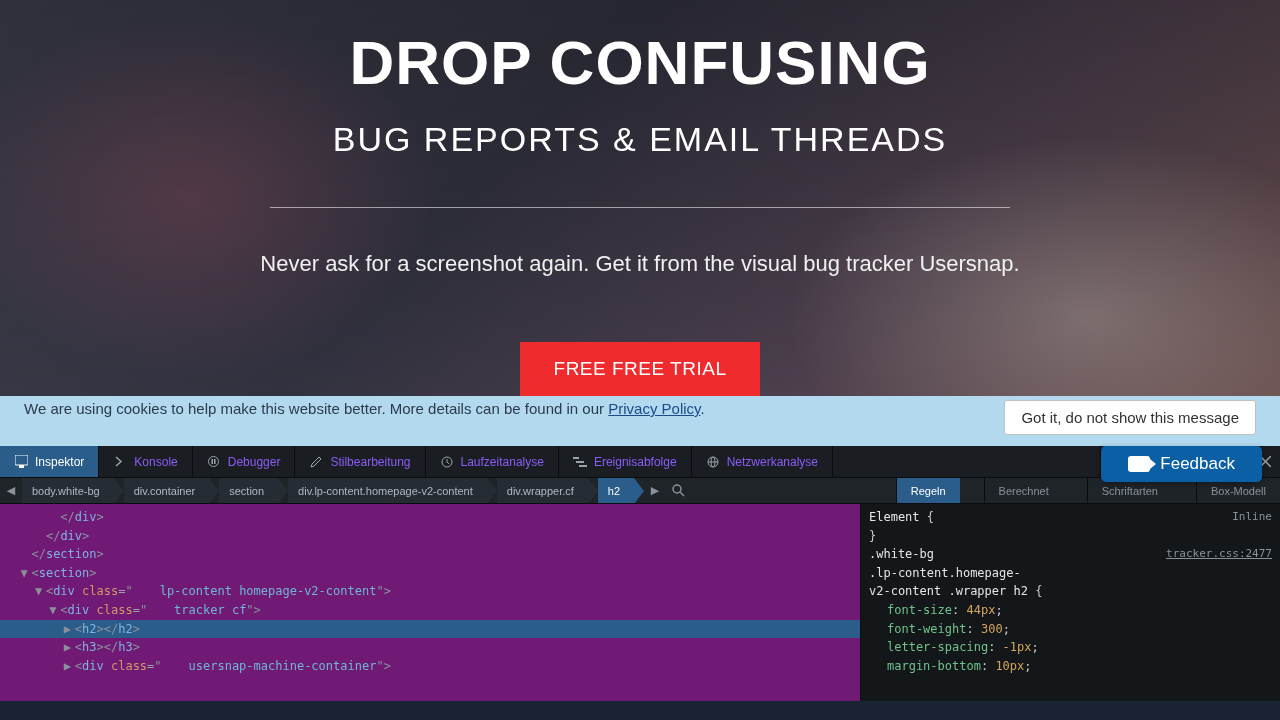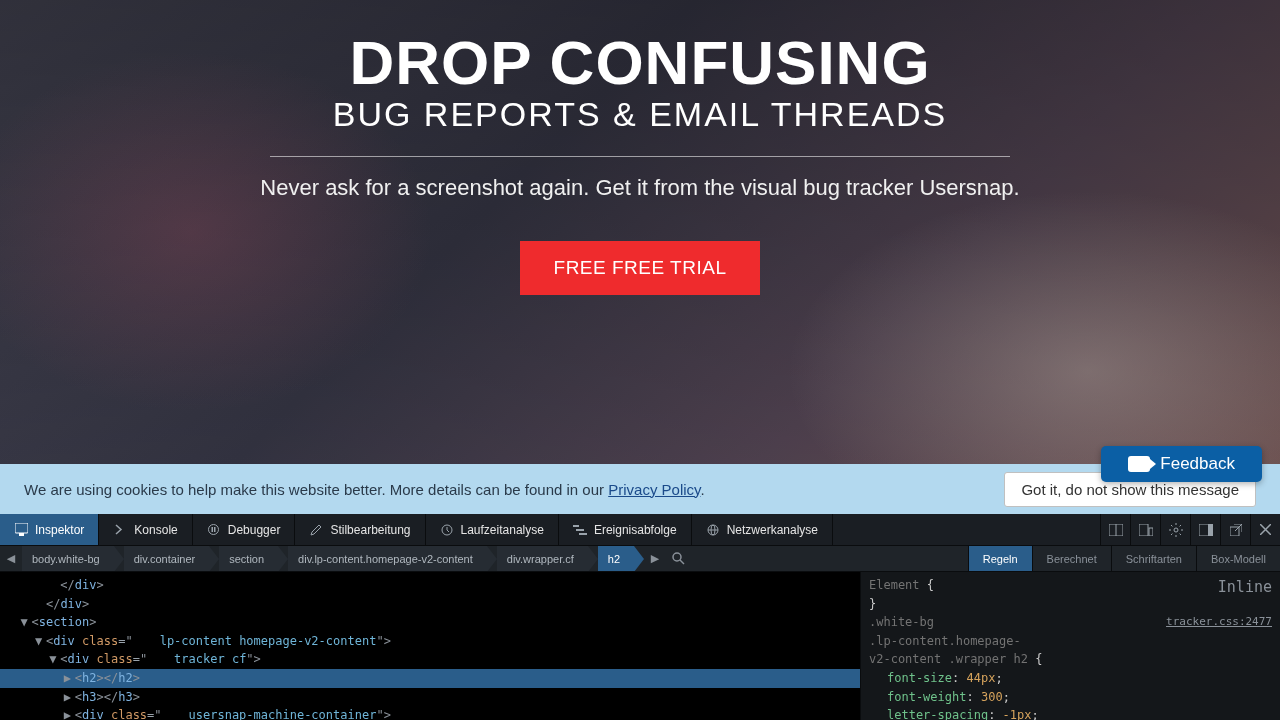--- a/index.html
+++ b/index.html
@@ -1,26 +1,26 @@
 <!DOCTYPE html>
 <html><head>
 <meta charset="utf-8">
 <style>
 * { margin: 0; padding: 0; box-sizing: border-box; }
 body { font-family: -apple-system, BlinkMacSystemFont, "Segoe UI", Helvetica, Arial, sans-serif; width: 1280px; height: 720px; overflow: hidden; background: #1a2332; }
 
 
 .hero {
-  height: 464px;
+  height: 396px;
   background: linear-gradient(135deg, #4a4a5a 0%, #3a3a4a 40%, #5a4a5a 70%, #7a5a5a 100%);
   position: relative;
   display: flex;
   flex-direction: column;
   align-items: center;
-  justify-content: flex-start;
+  justify-content: space-between;
   color: #fff;
   text-align: center;
   padding-top: 30px;
 }
 .hero::before {
   content: "";
   position: absolute;
   inset: 0;
   background:
     radial-gradient(ellipse 400px 300px at 15% 50%, rgba(180,80,100,0.25), transparent 60%),
@@ -61,22 +61,22 @@
   font-weight: 500;
   letter-spacing: 0.5px;
   cursor: pointer;
 }
 
 
 .cookie-bar {
   height: 50px;
   background: #b3d9ef;
   display: flex;
-  align-items: center;
-  padding: 16px 24px;
+  align-items: flex-start;
+  padding: 4px 24px;
   gap: 20px;
   font-size: 15px;
   color: #2a3a4a;
 }
 .cookie-bar .msg { flex: 0 0 auto; }
 .cookie-bar .msg a { color: #1a4a8a; text-decoration: underline; cursor: pointer; }
 .cookie-bar .spacer { flex: 1; }
 .cookie-bar .gotit {
   background: #fff;
   border: 1px solid #c0c0c0;
@@ -135,21 +135,21 @@
   background: #1a1e23;
   display: flex;
   align-items: stretch;
   border-bottom: 1px solid #0a0c0e;
 }
 .devtools-tabs .tab {
   display: flex;
   align-items: center;
   gap: 7px;
   padding: 0 14px;
-  color: #e5e5e5;
+  color: #8b5cf6;
   cursor: pointer;
   border-right: 1px solid #0a0c0e;
   font-size: 12px;
 }
 .devtools-tabs .tab.active {
   background: #2a5d8a;
   color: #fff;
 }
 .devtools-tabs .tab .ticon {
   width: 14px; height: 14px;
@@ -220,20 +220,21 @@
   display: flex;
   align-items: center;
   justify-content: center;
   cursor: pointer;
   color: #8a9199;
 }
 .breadcrumb-row .rules-tabs {
   margin-left: auto;
   display: flex;
   align-items: stretch;
+  gap: 24px;
 }
 .breadcrumb-row .rtab {
   padding: 0 14px;
   display: flex;
   align-items: center;
   color: #8a9199;
   cursor: pointer;
   font-size: 11px;
   border-left: 1px solid #0a0c0e;
 }
@@ -244,21 +245,21 @@
 
 .devtools-body {
   flex: 1;
   display: flex;
   overflow: hidden;
   font-family: Menlo, Consolas, monospace;
   font-size: 12px;
 }
 .dom-tree {
   flex: 1;
-  background: #000000;
+  background: #701a75;
   padding: 4px 0;
   overflow: hidden;
   line-height: 1.55;
 }
 .dom-tree .line { white-space: pre; padding: 0 6px; }
 .dom-tree .line.selected { background: #2a5d8a; }
 .dom-tree .twisty { color: #8a9199; display: inline-block; width: 11px; }
 .dom-tree .tag { color: #7fb3e0; }
 .dom-tree .attr-name { color: #d19a66; }
 .dom-tree .attr-eq { color: #9aa3ab; }
@@ -266,22 +267,22 @@
 .dom-tree .punct { color: #8a9199; }
 
 .styles-pane {
   width: 420px;
   background: #14171a;
   border-left: 1px solid #0a0c0e;
   padding: 4px 8px;
   overflow: hidden;
   line-height: 1.55;
 }
-.styles-pane .selector { color: #737373; }
-.styles-pane .inline-tag { color: #8a9199; float: right; font-size: 15px; }
+.styles-pane .selector { color: #e5e5e5; }
+.styles-pane .inline-tag { color: #8a9199; float: right; font-size: 11px; }
 .styles-pane .src { color: #8a9199; float: right; font-size: 11px; text-decoration: underline; cursor: pointer; }
 .styles-pane .brace { color: #ccc; }
 .styles-pane .prop { color: #6fc28b; padding-left: 18px; }
 .styles-pane .val { color: #d6a35c; }
 .styles-pane .colon { color: #ccc; }
 </style>
 </head>
 <body>
 
 <div class="hero">
@@ -433,20 +434,21 @@
         <div class="rtab">Berechnet</div>
         <div class="rtab">Schriftarten</div>
         <div class="rtab">Box-Modell</div>
       </div>
   </div>
 
   <div class="devtools-body">
     <div class="dom-tree" id="domtree">
         <div class="line">      <span class="twisty"> </span><span class="punct">&lt;</span><span class="punct">/</span><span class="tag">div</span><span class="punct">&gt;</span></div>
         <div class="line">    <span class="twisty"> </span><span class="punct">&lt;</span><span class="punct">/</span><span class="tag">div</span><span class="punct">&gt;</span></div>
+        <div class="line">  <span class="twisty"> </span><span class="punct">&lt;</span><span class="punct">/</span><span class="tag">section</span><span class="punct">&gt;</span></div>
         <div class="line">  <span class="twisty">▼</span><span class="punct">&lt;</span><span class="tag">section</span><span class="punct">&gt;</span></div>
         <div class="line">    <span class="twisty">▼</span><span class="punct">&lt;</span><span class="tag">div</span> <span class="attr-name">class</span><span class="attr-eq">=</span><span class="punct">"</span><span class="attr-val">lp-content homepage-v2-content</span><span class="punct">"</span><span class="punct">&gt;</span></div>
         <div class="line">      <span class="twisty">▼</span><span class="punct">&lt;</span><span class="tag">div</span> <span class="attr-name">class</span><span class="attr-eq">=</span><span class="punct">"</span><span class="attr-val">tracker cf</span><span class="punct">"</span><span class="punct">&gt;</span></div>
         <div class="line selected">        <span class="twisty">▶</span><span class="punct">&lt;</span><span class="tag">h2</span><span class="punct">&gt;&lt;/</span><span class="tag">h2</span><span class="punct">&gt;</span></div>
         <div class="line">        <span class="twisty">▶</span><span class="punct">&lt;</span><span class="tag">h3</span><span class="punct">&gt;&lt;/</span><span class="tag">h3</span><span class="punct">&gt;</span></div>
         <div class="line">        <span class="twisty">▶</span><span class="punct">&lt;</span><span class="tag">div</span> <span class="attr-name">class</span><span class="attr-eq">=</span><span class="punct">"</span><span class="attr-val">usersnap-machine-container</span><span class="punct">"</span><span class="punct">&gt;</span></div>
       </div>
     <div class="styles-pane" id="stylespane">
         <div><span class="selector">Element</span> <span class="brace">{</span><span class="inline-tag">Inline</span></div>
         <div><span class="brace">}</span></div>

